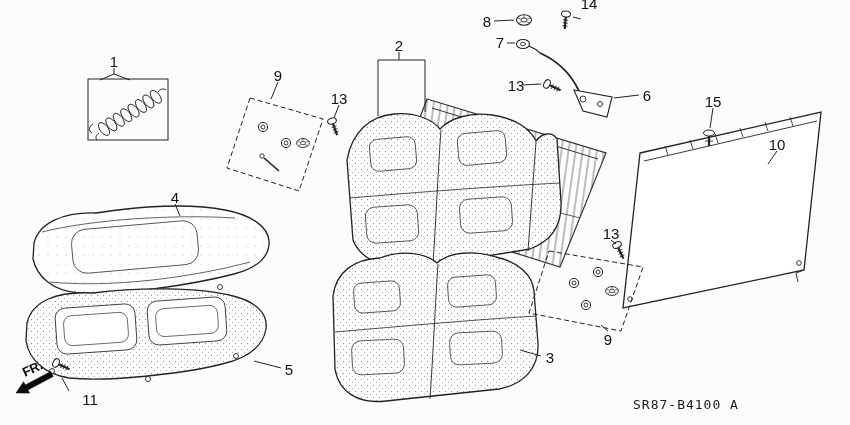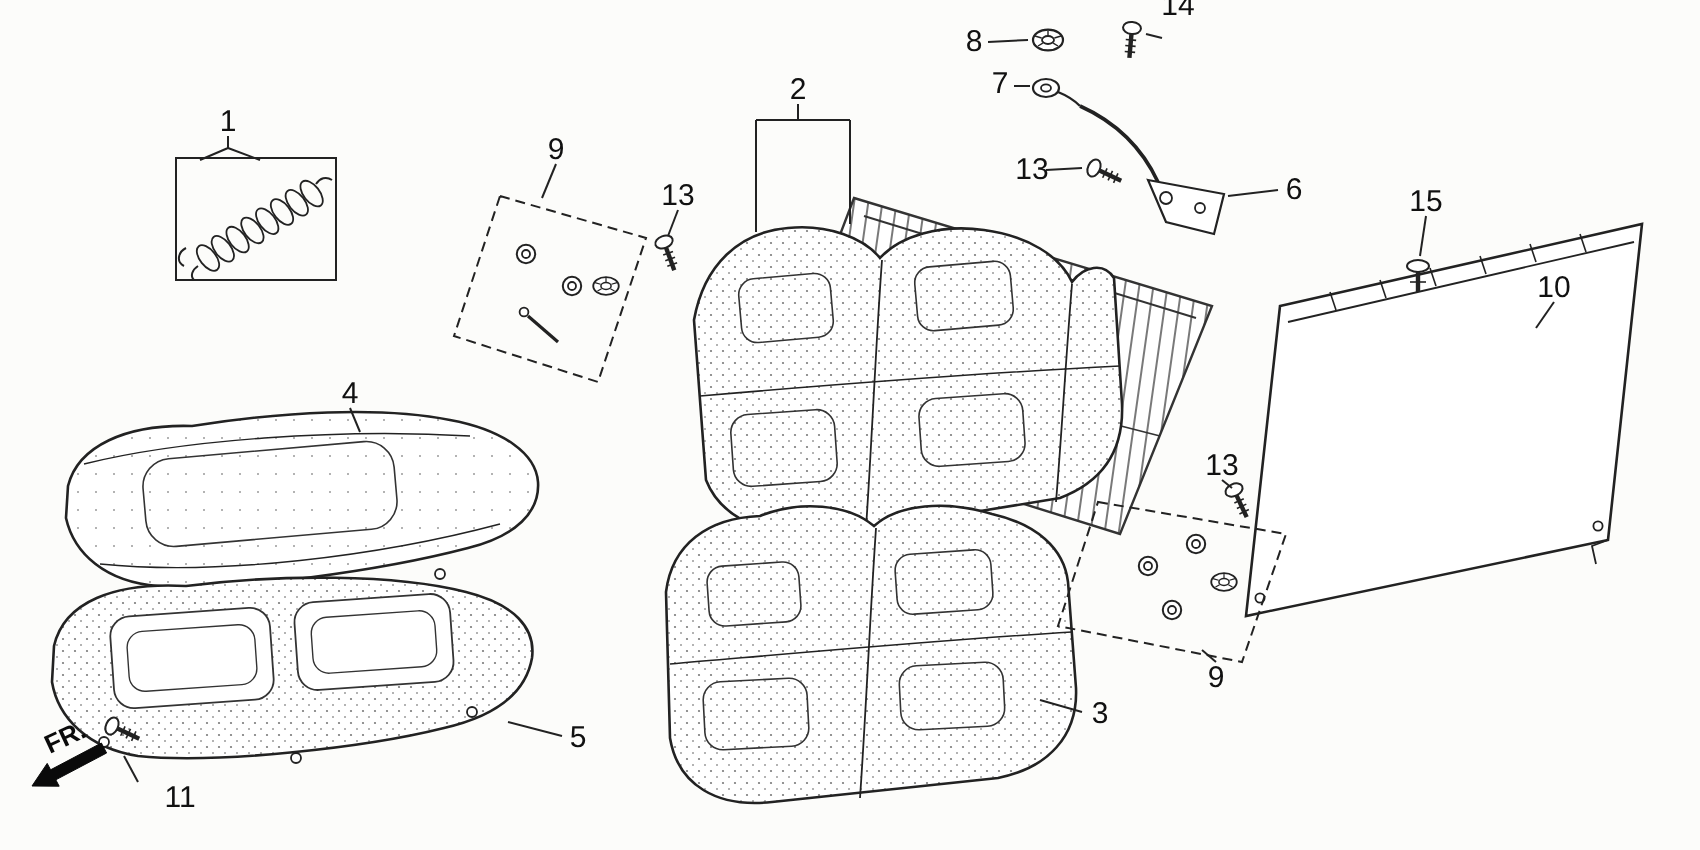--- a/index.html
+++ b/index.html
@@ -246,14 +246,15 @@
       <div class="callout" style="left: 777px; top: 144px;">10</div>
       <div class="callout" style="left: 71px; top: 399px; margin-left: 19px;">11</div>
       <div class="callout" style="left: 713px; top: 101px;">15</div>
       <div class="callout" style="left: 339px; top: 98px;">13</div>
       <div class="callout" style="left: 516px; top: 85px;">13</div>
       <div class="callout" style="left: 611px; top: 233px;">13</div>
       <div class="callout" style="left: 589px; top: 3px; text-align: right;">14</div>
     </div>
 
 <div class="fr">FR.</div>
+<div class="code">SR87-B4100 A</div>
 
 </div>
 
 </body></html>

